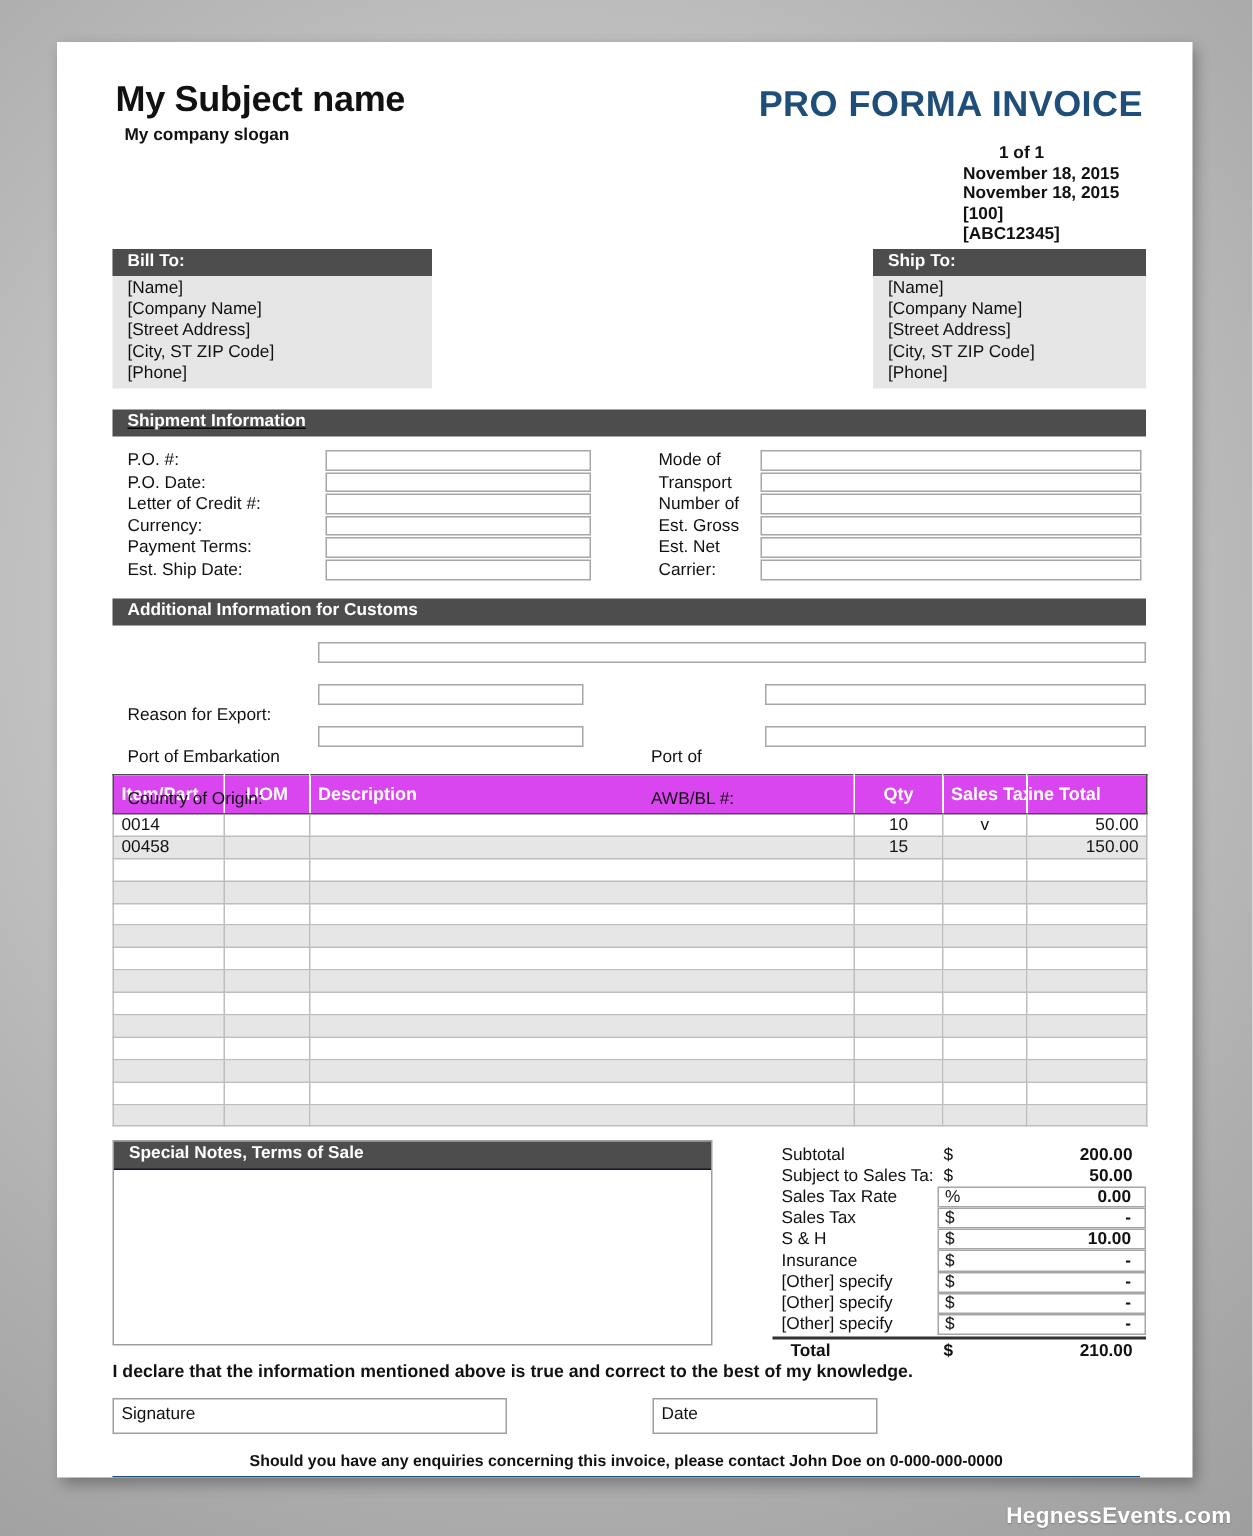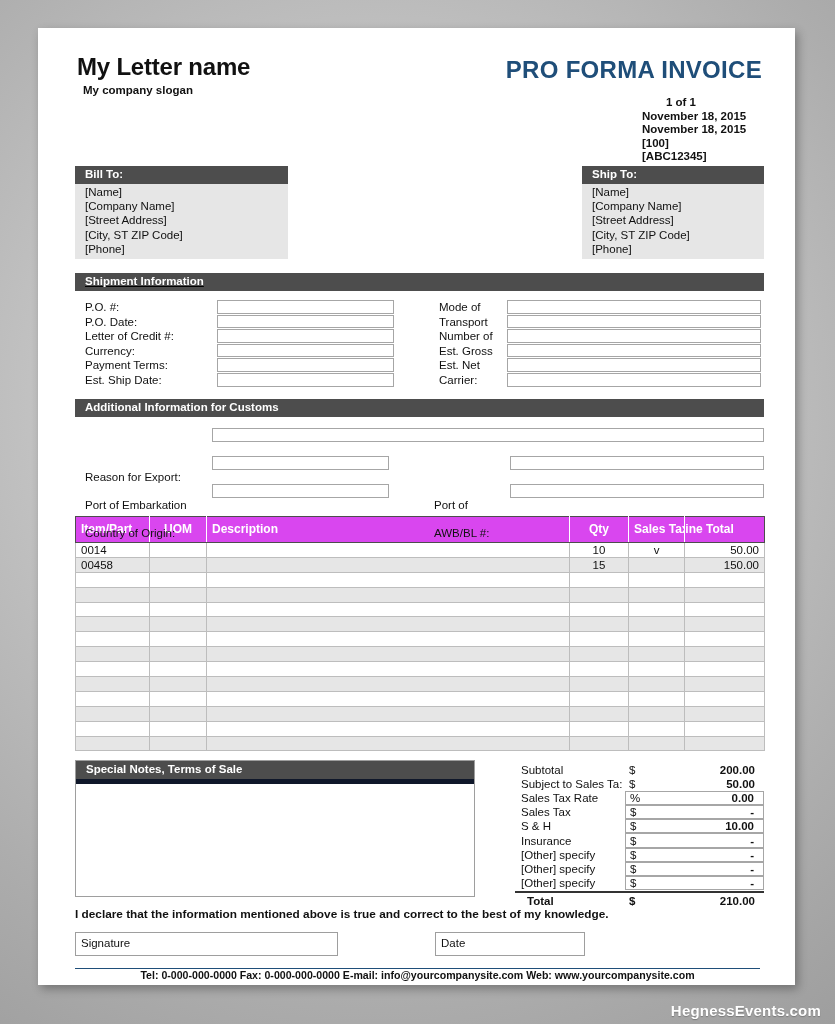--- a/index.html
+++ b/index.html
@@ -231,21 +231,21 @@
   .notes {
     position: absolute;
     left: 4px;
     top: 0;
     width: 400px;
     border: 1px solid #9e9e9e;
     box-sizing: border-box;
     height: 137px;
     background: #ffffff;
   }
-  .notes .barhead { border-bottom: 5px solid #0f172a; }
+  .notes .barhead { border-bottom: 1px solid #0f172a; }
   .totals {
     position: absolute;
     right: 0px;
     top: 2px;
     width: 249px;
   }
   .trow {
     display: flex;
     align-items: center;
     height: 14.2px;
@@ -332,21 +332,21 @@
 </style>
 </head>
 <body>
 
 <div class="watermark">HegnessEvents.com</div>
 
 <div class="page">
   <div class="sheet">
 
     <div class="hdr">
-      <div class="co-name">My Letter name</div>
+      <div class="co-name">My Subject name</div>
       <div class="co-slogan">My company slogan</div>
       <div class="doc-title">PRO FORMA INVOICE</div>
       <div class="meta">
         <div class="ctr">1 of 1</div>
         <div>November 18, 2015</div>
         <div>November 18, 2015</div>
         <div>[100]</div>
         <div>[ABC12345]</div>
       </div>
     </div>
@@ -669,18 +669,19 @@
     </div>
 
     <div class="declare">I declare that the information mentioned above is true and correct to the best of my knowledge.</div>
 
     <div class="sigrow">
       <div class="sigbox sig">Signature</div>
       <div class="sigbox date">Date</div>
     </div>
 
     <div class="footer">
+      <div class="foot-line">Should you have any enquiries concerning this invoice, please contact John Doe on 0-000-000-0000</div>
       <div class="rule"></div>
       <div class="foot-line">Tel: 0-000-000-0000 Fax: 0-000-000-0000 E-mail: info@yourcompanysite.com Web: www.yourcompanysite.com</div>
     </div>
 
   </div>
 </div>
 
 </body></html>

